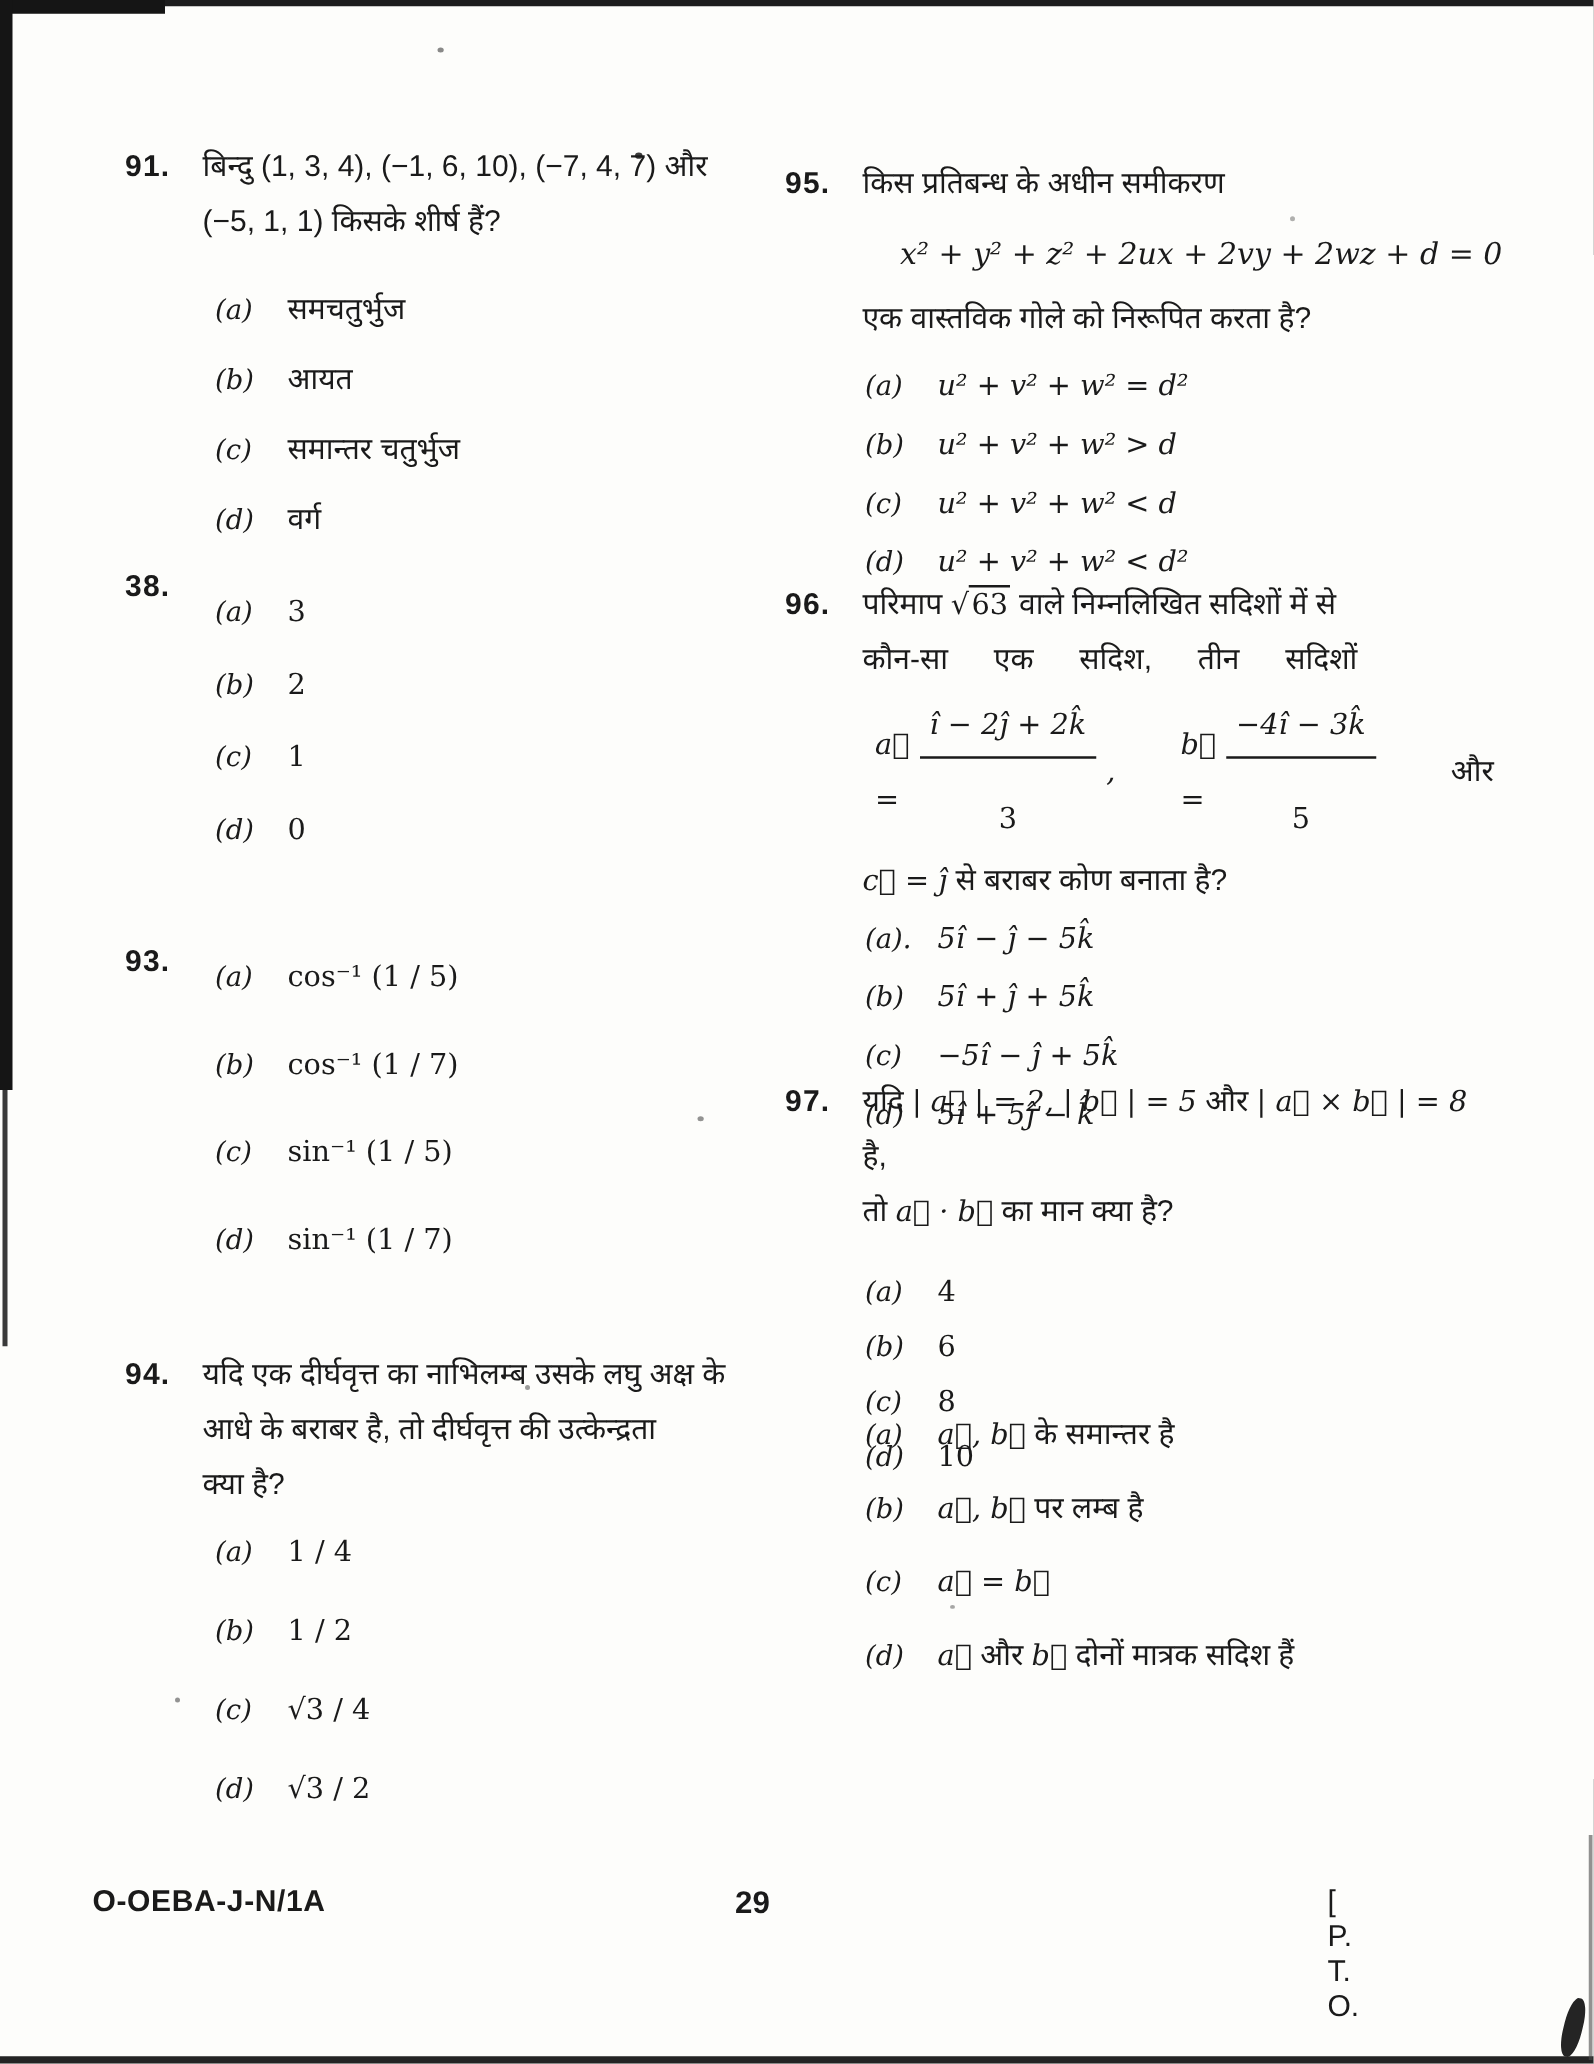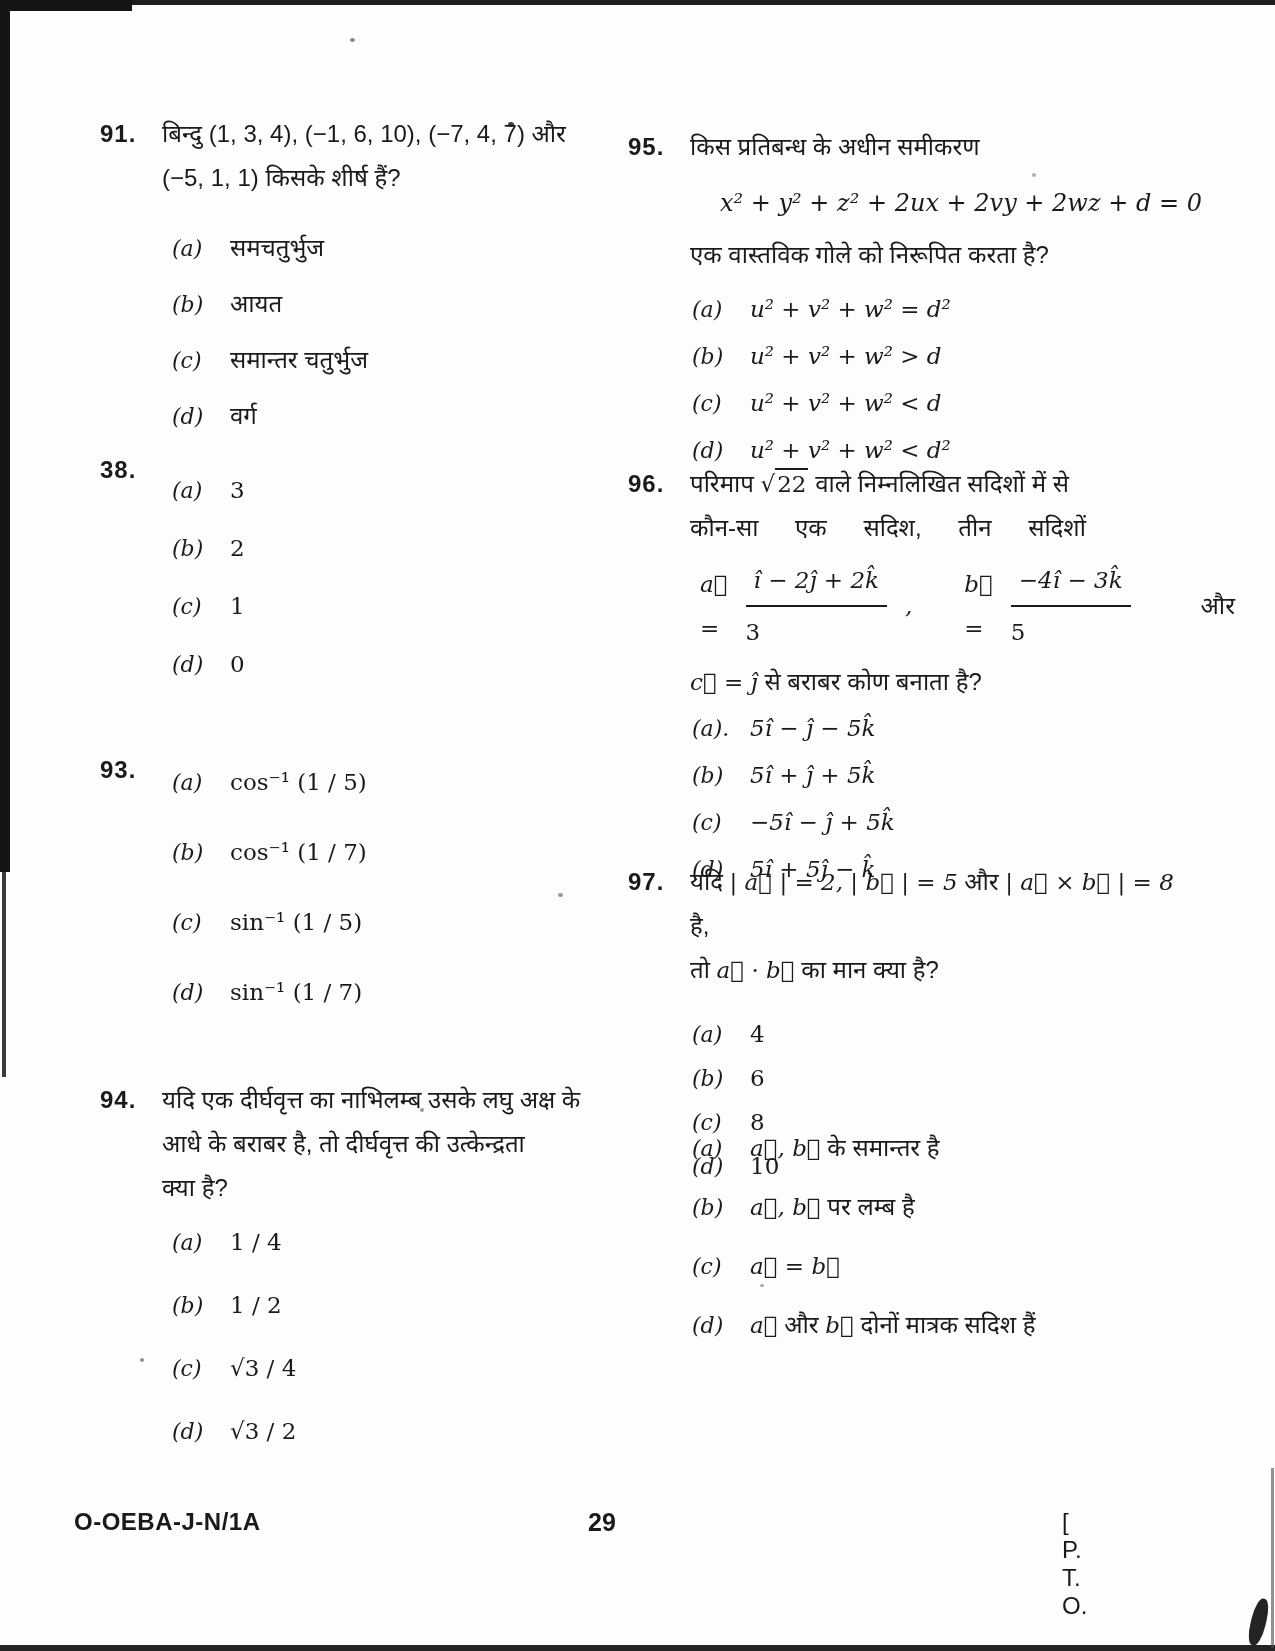--- a/index.html
+++ b/index.html
@@ -36,21 +36,21 @@
   
   .opts-91{margin-top:32px;} .opts-91 .opt{margin-bottom:24px;}
   .opts-92{margin-top:26px;} .opts-92 .opt{margin-bottom:26px;}
   .opts-93{margin-top:18px;} .opts-93 .opt{margin-bottom:38px;}
   .opts-94{margin-top:16px;} .opts-94 .opt{margin-bottom:31px;}
   .opts-95{margin-top:16px;} .opts-95 .opt{margin-bottom:15px;}
   .opts-96{margin-top:8px;}  .opts-96 .opt{margin-bottom:15px;}
   .opts-97{margin-top:26px;} .opts-97 .opt{margin-bottom:12px;}
   .opts-98{margin-top:12px;} .opts-98 .opt{margin-bottom:27px;}
   
-  .frac{display:inline-flex;flex-direction:column;vertical-align:middle;margin:0 18px;}
+  .frac{display:inline-flex;flex-direction:column;align-items:center;vertical-align:middle;margin:0 8px;gap:23px;}
   .fnum{border-bottom:2px solid #1a1a1a;padding:0 8px 3px;white-space:nowrap;}
   .fden{padding-top:3px;font-family:"DejaVu Serif",serif;font-size:23px;}
   .fracline{display:flex;align-items:center;padding-left:10px;margin:8px 0 6px;}
   .fracline .sep{margin:0 6px 0 0;}
   .fracline .lhs2{margin-left:46px;}
   .fracline .aur{margin-left:52px;}
   .root{white-space:nowrap;}
   .rootval{border-top:2px solid #1a1a1a;padding:1px 2px 0;font-family:"DejaVu Serif",serif;font-size:23px;}
   .footer{position:absolute;left:0;top:1508px;width:1035px;height:40px;font-size:24px;}
   .footer .fl{position:absolute;left:74px;font-weight:bold;letter-spacing:.5px;}
@@ -209,21 +209,21 @@
           <span class="oval m">u² + v² + w² &lt; d²</span>
         </li>
     </ul>
   </section>
 
   <section class="q col-r" style="left:628px;top:462px;">
     <div class="qhead">
       <span class="qnum">96.</span>
       <div class="qtext">
         <span>परिमाप</span>
-        <span class="root"><span class="num">√</span><span class="rootval">22</span></span>
+        <span class="root"><span class="num">√</span><span class="rootval">63</span></span>
         <span>वाले निम्नलिखित सदिशों में से</span><br>
         <span class="wide">कौन-सा एक सदिश, तीन सदिशों</span>
         <div class="fracline">
           <span class="m">a⃗ =</span>
           <span class="frac">
               <span class="fnum m">î − 2ĵ + 2k̂</span>
               <span class="fden">3</span>
             </span>
             <span class="m sep">,</span>
           <span class="m lhs2">b⃗ =</span>

